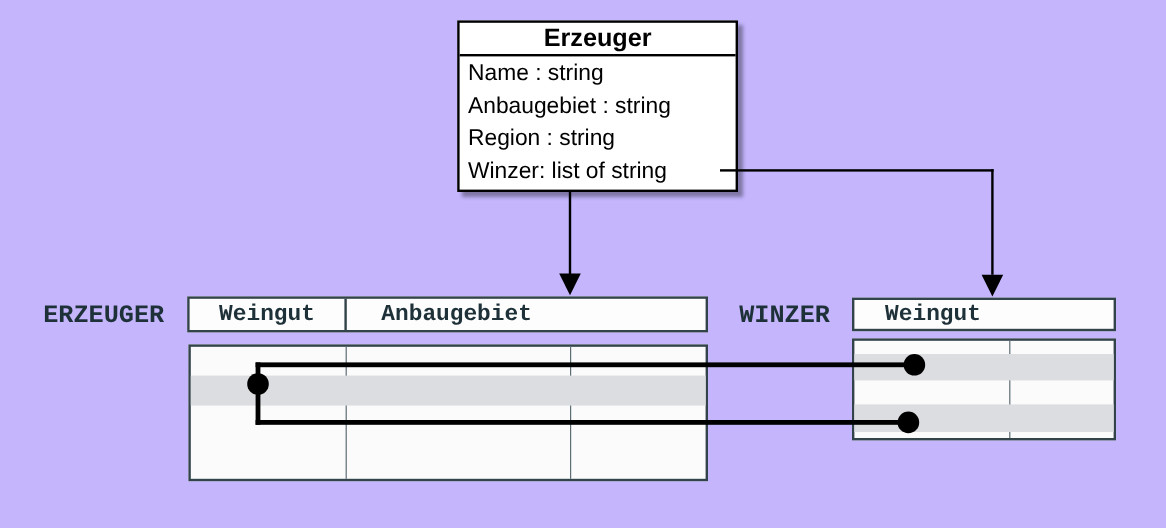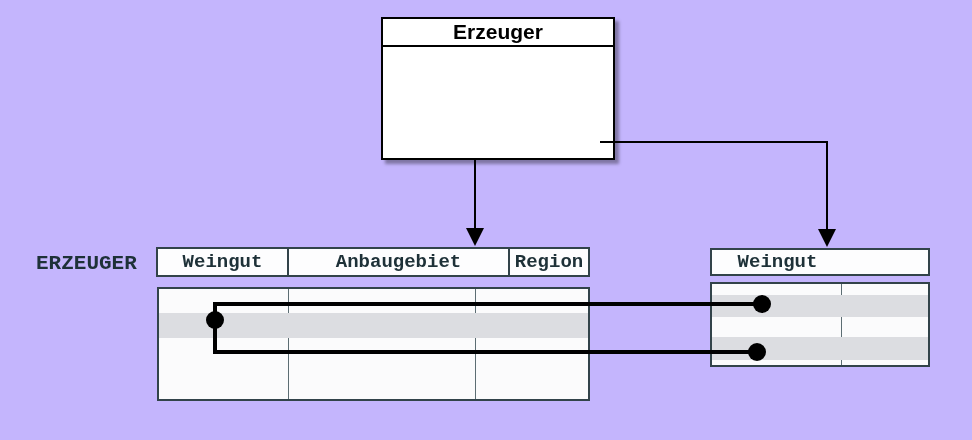--- a/index.html
+++ b/index.html
@@ -43,43 +43,49 @@
   .link{position:absolute;background:#000;z-index:6;}
   .dot{position:absolute;width:18px;height:18px;border-radius:50%;background:#000;z-index:7;}
 </style>
 </head>
 <body>
 
 <div class="stage">
 
   <div class="class-box">
     <div class="class-title">Erzeuger</div>
+    <div class="class-attrs">
+      <div class="attr">Name : string</div>
+      <div class="attr">Anbaugebiet : string</div>
+      <div class="attr">Region : string</div>
+      <div class="attr">Winzer: list of string</div>
+    </div>
   </div>
 
   <div class="arrow-line" style="left:474px;top:160px;width:2px;height:69px;"></div>
   <div class="arrow-head" style="left:466px;top:228px;"></div>
 
   <div class="arrow-line" style="left:600px;top:141px;width:228px;height:2px;z-index:3;"></div>
   <div class="arrow-line" style="left:826px;top:141px;width:2px;height:88px;"></div>
   <div class="arrow-head" style="left:818px;top:229px;"></div>
 
   <div class="tbl-label" style="left:36px;top:252px;">ERZEUGER</div>
 
   <div class="tbl-header" style="left:156px;top:247px;width:434px;height:30px;">
     <div class="cell" style="width:129px;">Weingut</div>
-    <div class="cell" style="width:221px;">Anbaugebiet</div>
-    <div class="cell" style="flex:1;">Region</div>
+    <div class="cell" style="width:185px;">Anbaugebiet</div>
   </div>
 
   <div class="tbl-body" style="left:157px;top:287px;width:433px;height:114px;">
     <div class="col-divider" style="left:129px;"></div>
     <div class="col-divider" style="left:316px;"></div>
     <div class="shade" style="top:24px;height:25px;"></div>
   </div>
 
+  <div class="tbl-label" style="left:616px;top:252px;">WINZER</div>
 
   <div class="tbl-header" style="left:710px;top:248px;width:220px;height:28px;">
     <div class="cell" style="width:131px;">Weingut</div>
   </div>
 
   <div class="tbl-body" style="left:710px;top:282px;width:220px;height:85px;">
     <div class="col-divider" style="left:129px;"></div>
     <div class="shade" style="top:11px;height:22px;"></div>
     <div class="shade" style="top:53px;height:23px;"></div>
   </div>

